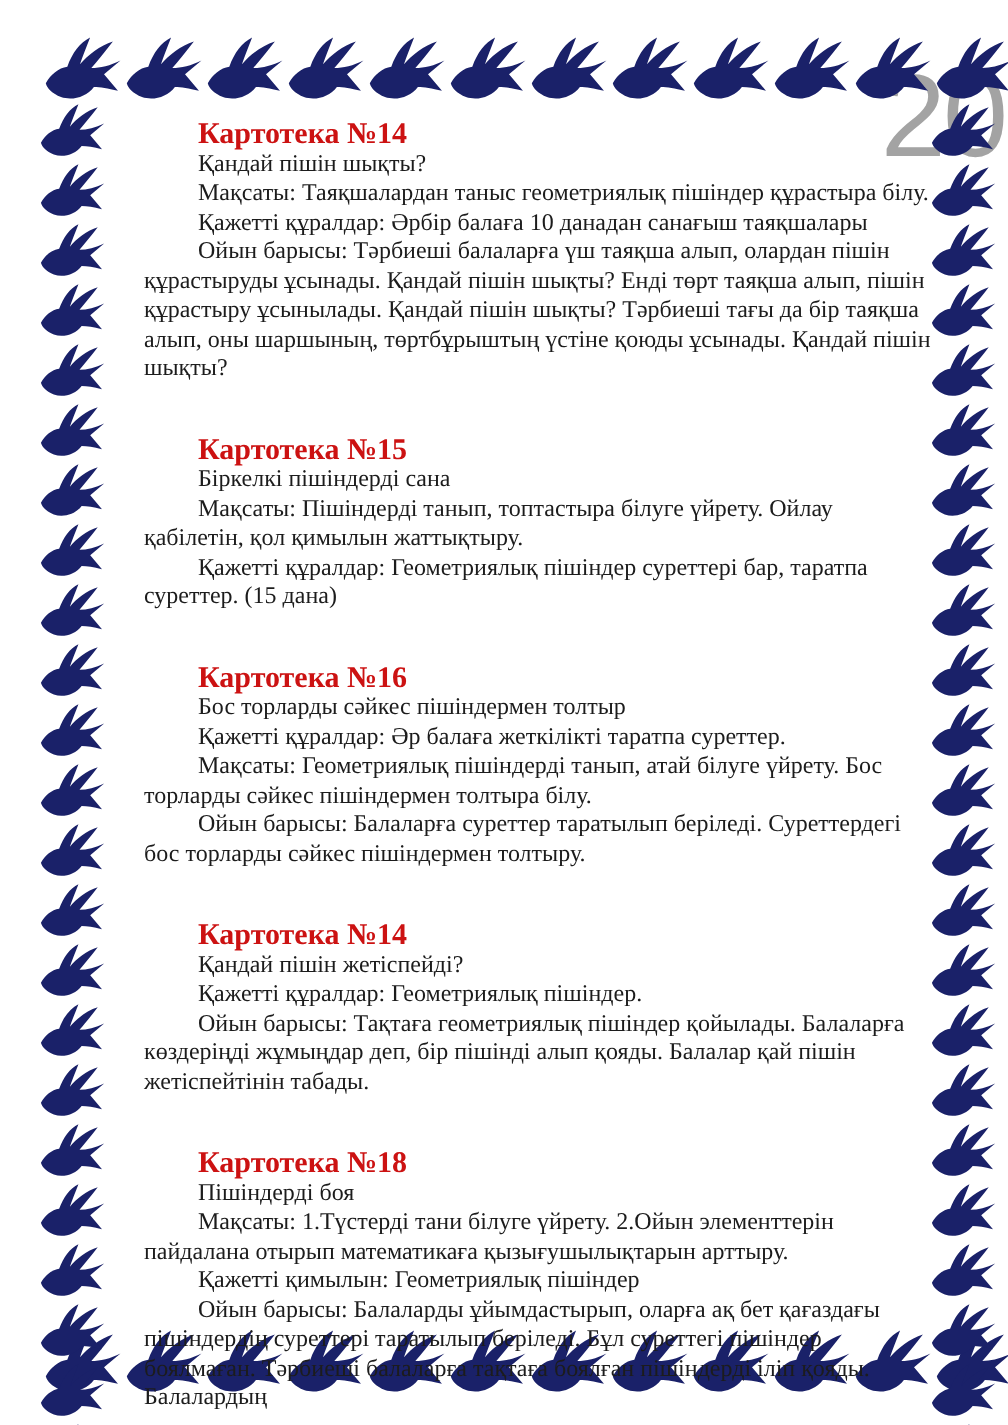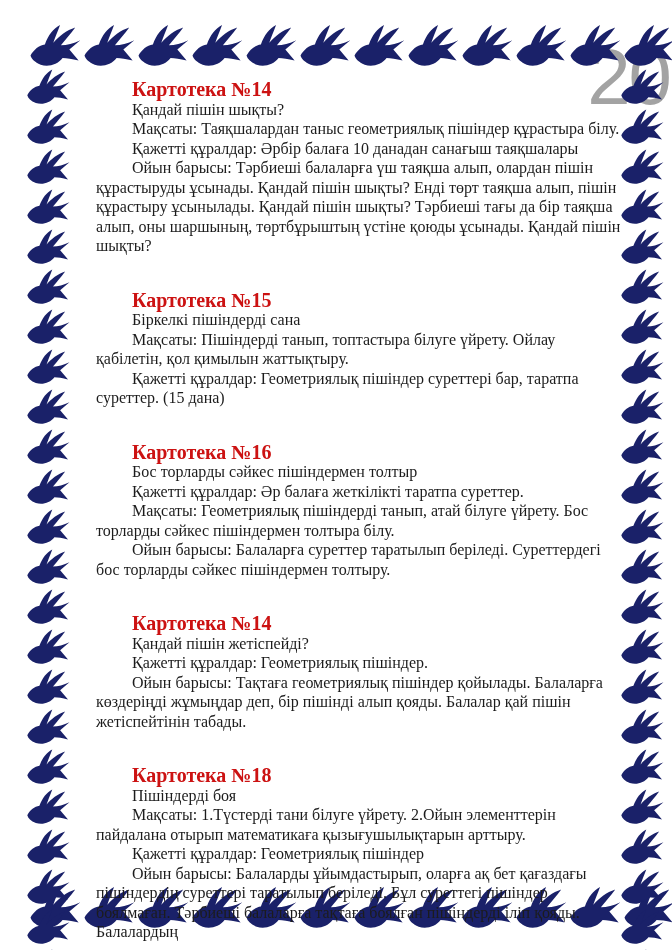--- a/index.html
+++ b/index.html
@@ -465,19 +465,19 @@
           <p class="para">Қажетті құралдар: Геометриялық пішіндер.</p>
           <p class="para">Ойын барысы: Тақтаға геометриялық пішіндер қойылады. Балаларға көздеріңді жұмыңдар деп, бір пішінді алып қояды. Балалар қай пішін жетіспейтінін табады.</p>
         </div>
     </section>
 
     <section class="section">
       <h3 class="section-title">Картотека №18</h3>
       <div>
           <p class="para">Пішіндерді боя</p>
           <p class="para">Мақсаты: 1.Түстерді тани білуге үйрету. 2.Ойын элементтерін пайдалана отырып математикаға қызығушылықтарын арттыру.</p>
-          <p class="para">Қажетті құралдар: Геометриялық пішіндер</p>
+          <p class="para">Қажетті қимылын: Геометриялық пішіндер</p>
           <p class="para">Ойын барысы: Балаларды ұйымдастырып, оларға ақ бет қағаздағы пішіндердің суреттері таратылып беріледі. Бұл суреттегі пішіндер боялмаған. Тәрбиеші балаларға тақтаға боялған пішіндерді іліп қояды. Балалардың</p>
         </div>
     </section>
   </main>
 
 </div>
 
 </body></html>

